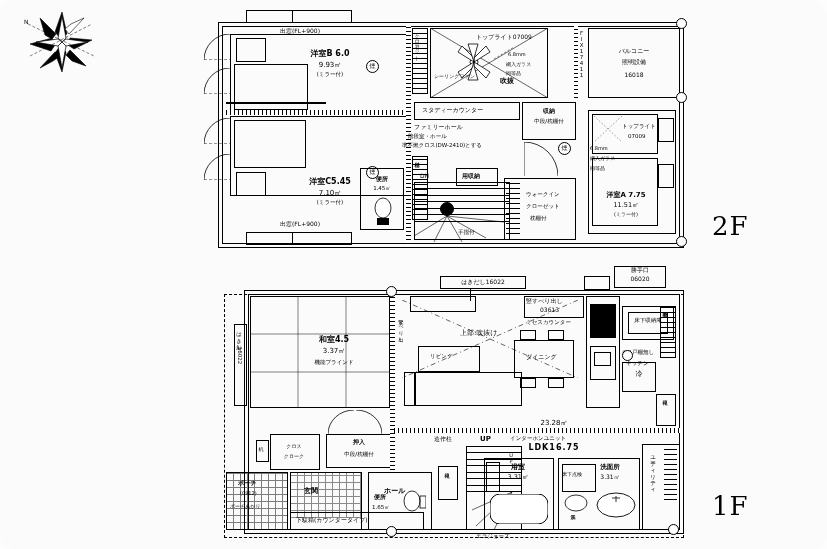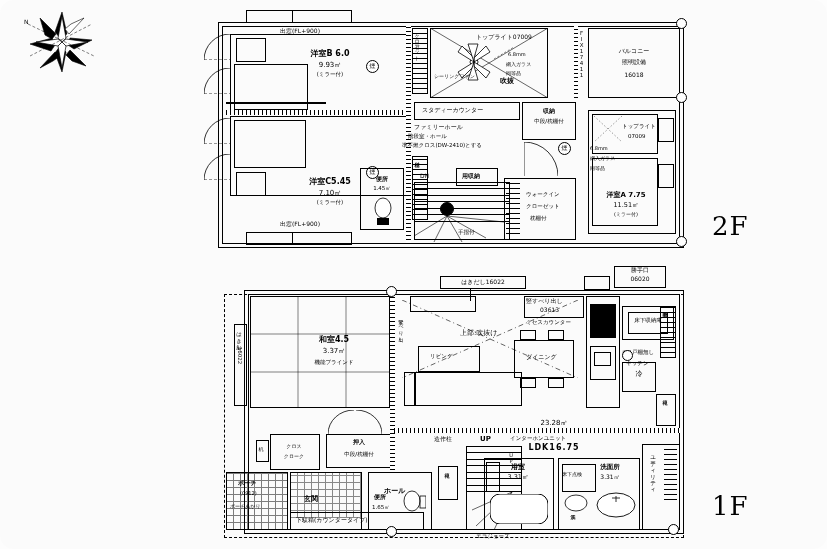--- a/index.html
+++ b/index.html
@@ -318,21 +318,21 @@
     <div class="lbl t5 vert" style="left:40px;top:166px;">机</div>
 
     <div class="abs thin" style="left:8px;top:196px;width:62px;height:58px;"></div>
     <div class="abs grid6" style="left:8px;top:196px;width:62px;height:58px;opacity:.5;"></div>
     <div class="lbl t6 b" style="left:20px;top:204px;">ポーチ</div>
     <div class="lbl t5" style="left:22px;top:215px;">(0912)</div>
     <div class="lbl t5" style="left:12px;top:228px;">ポーチあかり</div>
 
     <div class="abs thin" style="left:72px;top:196px;width:72px;height:58px;"></div>
     <div class="abs grid6" style="left:72px;top:196px;width:72px;height:46px;opacity:.45;"></div>
-    <div class="lbl t7 b" style="left:86px;top:220px;">玄関</div>
+    <div class="lbl t7 b" style="left:86px;top:212px;">玄関</div>
     <div class="abs thin" style="left:72px;top:236px;width:134px;height:18px;"></div>
     <div class="lbl t6" style="left:78px;top:241px;">下駄箱(カウンタータイプ)</div>
 
     <div class="lbl t7 b" style="left:166px;top:212px;">ホール</div>
 
     <div class="abs hatchv" style="left:172px;top:18px;width:5px;height:176px;"></div>
     <div class="lbl t5 vertL" style="left:180px;top:40px;">竪すべり出し</div>
 
     <div class="abs" style="left:184px;top:24px;width:176px;height:78px;">
       <svg width="176" height="78">

